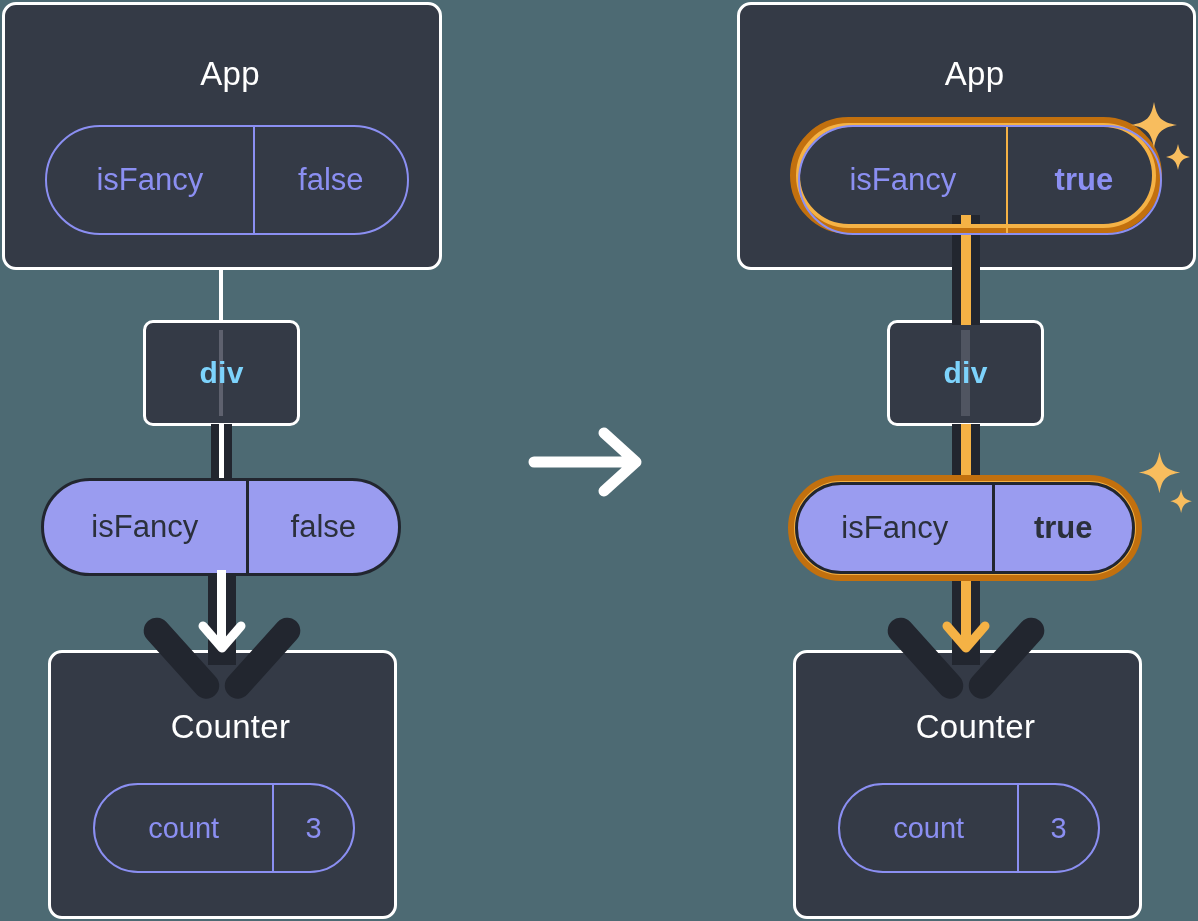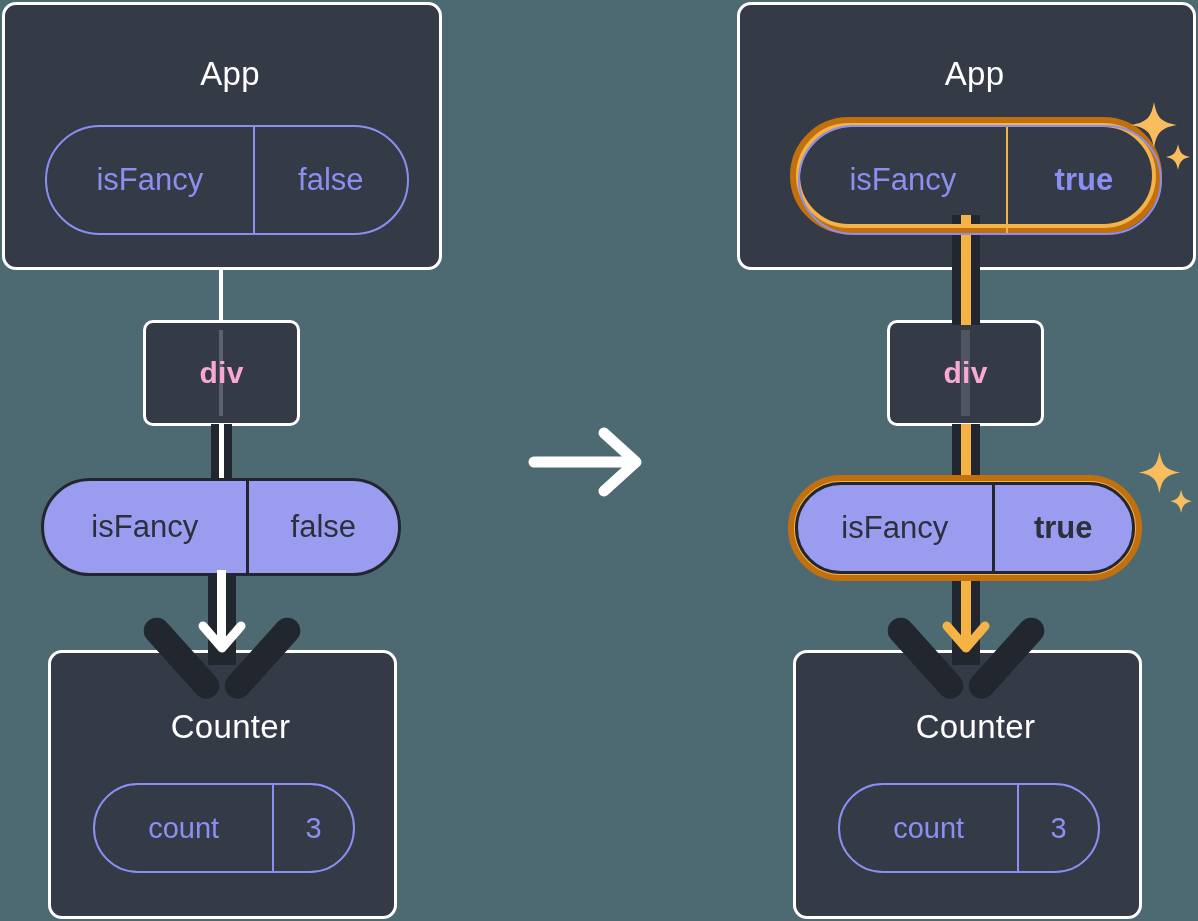--- a/index.html
+++ b/index.html
@@ -42,21 +42,21 @@
     position: absolute;
     background: #343a46;
     border: 3px solid #ffffff;
     border-radius: 10px;
     box-sizing: border-box;
     display: flex;
     align-items: center;
     justify-content: center;
   }
   .div-label {
-    color: #f9a8d4;
+    color: #7dd3fc;
     font-size: 30px;
     font-weight: 700;
     letter-spacing: 0.3px;
     position: relative;
     z-index: 4;
   }
 
   
   .pill {
     position: absolute;

